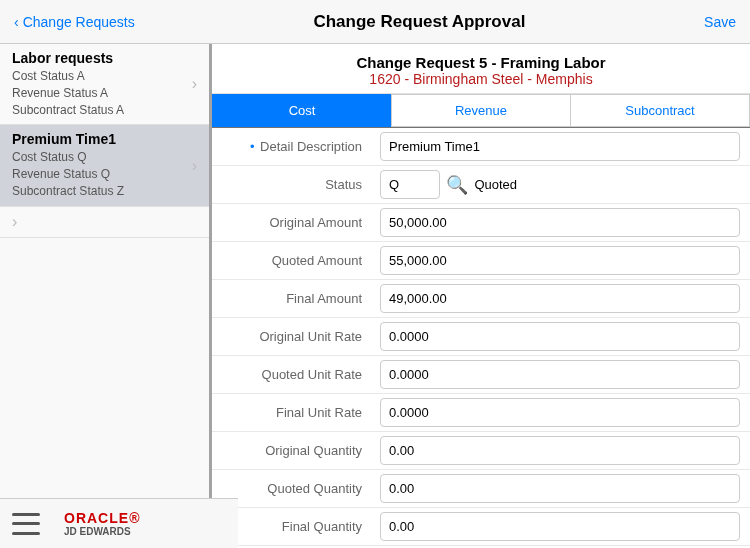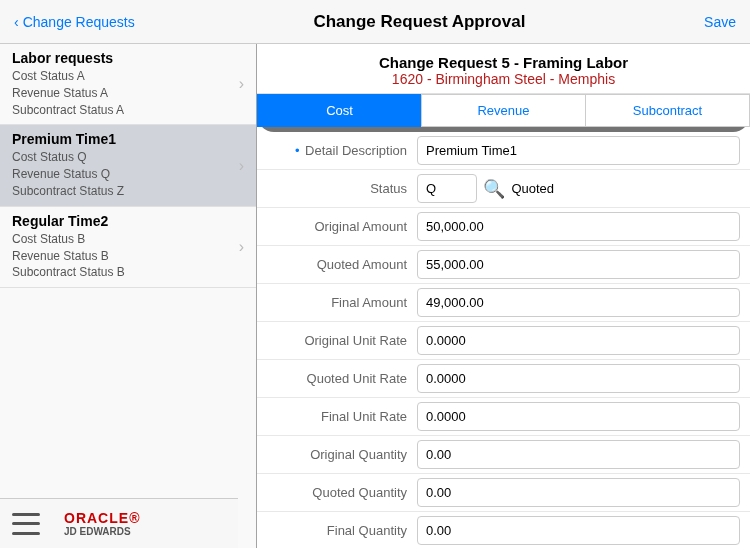--- a/index.html
+++ b/index.html
@@ -35,23 +35,23 @@
     }
 
     
     .main-container {
       display: flex;
       height: 504px;
     }
 
     
     .sidebar {
-      width: 257px;
+      width: 212px;
       background: #f9f9f9;
-      border-right: 1px solid #a3a3a3;
+      border-right: 3px solid #a3a3a3;
       overflow-y: auto;
       flex-shrink: 0;
     }
     .sidebar-group {
       border-bottom: 1px solid #e0e0e0;
     }
     .sidebar-item {
       display: flex;
       align-items: center;
       justify-content: space-between;
@@ -99,23 +99,22 @@
       color: #000;
     }
     .content-title-line2 {
       font-size: 14px;
       color: #b91c1c;
     }
 
     
     .tabs {
       display: flex;
-      border-bottom: 5px solid #737373;
+      border-bottom: 1px solid #737373;
       background: #86efac;
-      border-radius: 17px;
     }
     .tab {
       flex: 1;
       text-align: center;
       padding: 8px 0;
       font-size: 13px;
       cursor: pointer;
       border: 1px solid #ccc;
       color: #007aff;
       background: #fff;
@@ -134,20 +133,21 @@
 
     
     .form-area {
       padding: 0;
     }
     .form-row {
       display: flex;
       align-items: center;
       border-bottom: 1px solid #e8e8e8;
       min-height: 36px;
+      gap: 8px;
     }
     .form-label {
       width: 160px;
       text-align: right;
       padding-right: 10px;
       color: #666;
       font-size: 13px;
       flex-shrink: 0;
     }
     .form-label .required-dot {
@@ -269,24 +269,20 @@
         <div class="sidebar-item-content">
           <div class="sidebar-item-title">Premium Time1</div>
           <div class="sidebar-item-sub">Cost Status Q<br>Revenue Status Q<br>Subcontract Status Z</div>
         </div>
         <span class="chevron">›</span>
       </div>
     </div>
 
     <div class="sidebar-group">
       <div class="sidebar-item">
-        <div class="sidebar-item-content">
-          <div class="sidebar-item-title">Regular Time2</div>
-          <div class="sidebar-item-sub">Cost Status B<br>Revenue Status B<br>Subcontract Status B</div>
-        </div>
         <span class="chevron">›</span>
       </div>
     </div>
 
     <div class="footer">
       <div class="footer-menu-icon">
         <span></span>
         <span></span>
         <span></span>
       </div>

